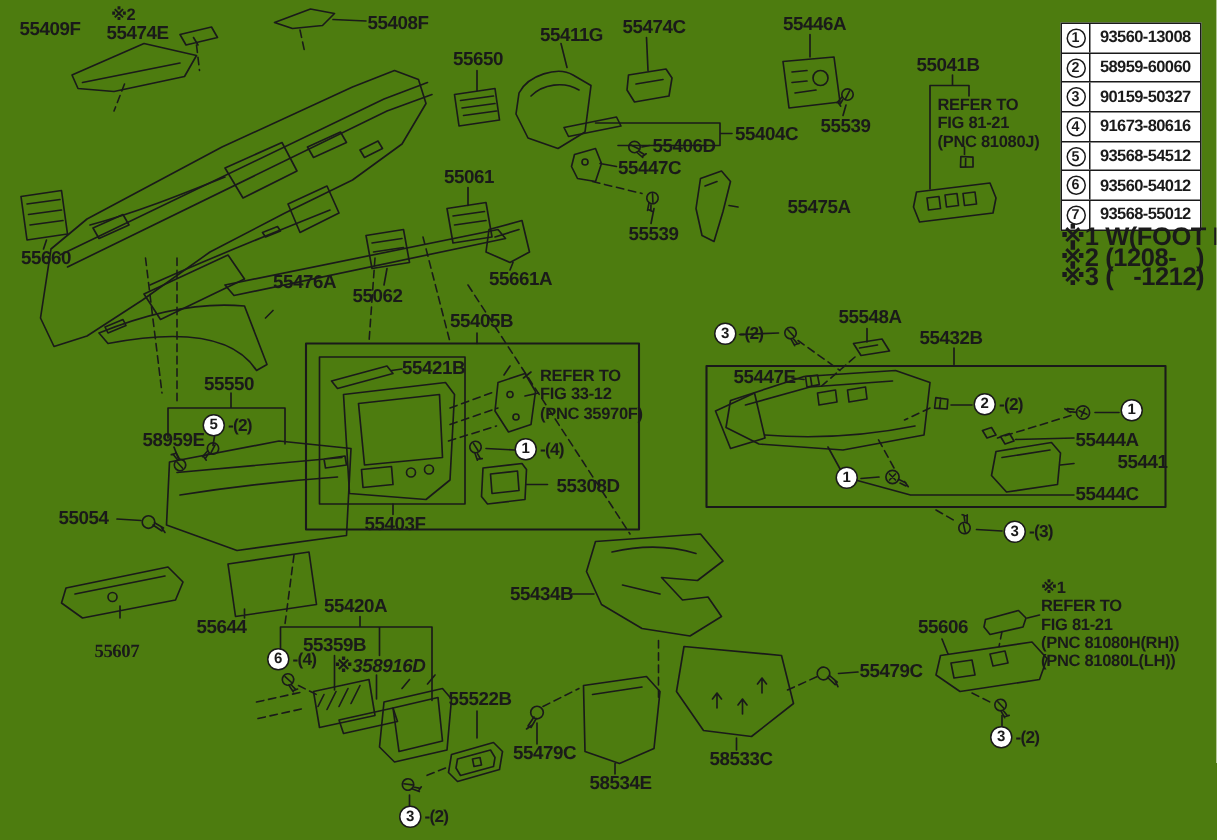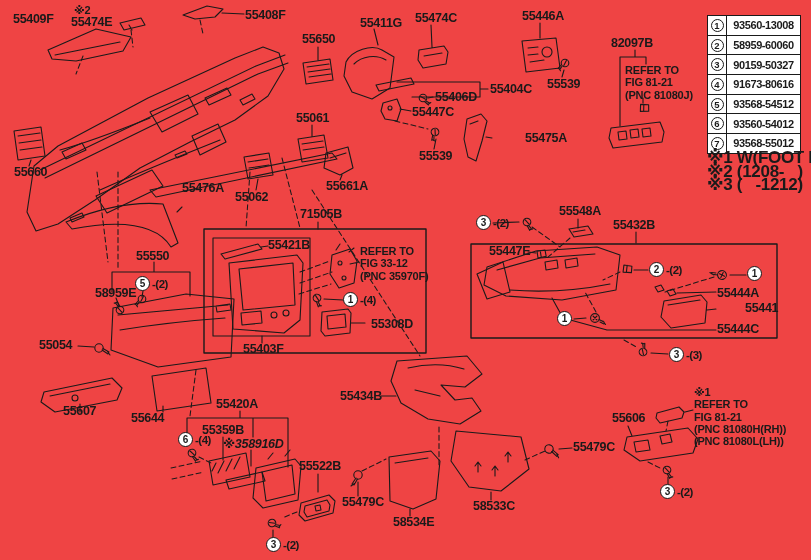--- a/index.html
+++ b/index.html
@@ -1,16 +1,16 @@
 <!DOCTYPE html>
 <html><head>
 <meta charset="utf-8">
 <style>
   html,body{margin:0;padding:0;background:#fff;}
-  .canvas{position:relative;width:811px;height:560px;background:#ef4444;overflow:hidden;
+  .canvas{position:relative;width:811px;height:560px;background:#4d7c0f;overflow:hidden;
           font-family:"Liberation Sans","DejaVu Sans",sans-serif;color:#1a1a1a;}
   svg.art{position:absolute;left:0;top:0;}
   .ln{fill:none;stroke:#1a1a1a;stroke-width:1.1;stroke-linejoin:round;stroke-linecap:round;}
   .ln2{fill:none;stroke:#1a1a1a;stroke-width:1.4;stroke-linejoin:round;}
   .dsh{fill:none;stroke:#1a1a1a;stroke-width:1.05;stroke-dasharray:5 3.2;stroke-linecap:round;}
   .plabel{position:absolute;font-size:12.5px;font-weight:bold;letter-spacing:-0.3px;white-space:nowrap;line-height:1.05;}
   .plabel.small{font-size:11px;}
   .refblock{position:absolute;font-size:11px;font-weight:bold;line-height:12.3px;white-space:pre-line;letter-spacing:-0.2px;}
   .callout{position:absolute;display:flex;align-items:center;gap:2px;}
   .ccirc{width:15px;height:15px;border:1.4px solid #1a1a1a;border-radius:50%;
@@ -191,37 +191,37 @@
 
 <div id="labels-layer">
       <div class="plabel" style="left: 13px; top: 13px;">55409F</div>
       <div class="plabel small" style="left: 74px; top: 5px;">※2</div>
       <div class="plabel" style="left: 71px; top: 16px;">55474E</div>
       <div class="plabel" style="left: 245px; top: 9px;">55408F</div>
       <div class="plabel" style="left: 302px; top: 33px;">55650</div>
       <div class="plabel" style="left: 360px; top: 17px;">55411G</div>
       <div class="plabel" style="left: 415px; top: 12px;">55474C</div>
       <div class="plabel" style="left: 522px; top: 10px;">55446A</div>
-      <div class="plabel" style="left: 611px; top: 37px;">82097B</div>
+      <div class="plabel" style="left: 611px; top: 37px;">55041B</div>
       <div class="plabel" style="left: 547px; top: 78px;">55539</div>
       <div class="plabel" style="left: 490px; top: 83px;">55404C</div>
       <div class="plabel" style="left: 435px; top: 91px;">55406D</div>
       <div class="plabel" style="left: 412px; top: 106px;">55447C</div>
       <div class="plabel" style="left: 419px; top: 150px;">55539</div>
       <div class="plabel" style="left: 493px; top: 132px; padding-left: 32px;">55475A</div>
       <div class="plabel" style="left: 296px; top: 112px;">55061</div>
       <div class="plabel" style="left: 14px; top: 166px;">55660</div>
       <div class="plabel" style="left: 235px; top: 191px;">55062</div>
       <div class="plabel" style="left: 326px; top: 180px;">55661A</div>
       <div class="plabel" style="left: 182px; top: 182px;">55476A</div>
-      <div class="plabel" style="left: 300px; top: 208px;">71505B</div>
+      <div class="plabel" style="left: 300px; top: 208px;">55405B</div>
       <div class="plabel" style="left: 136px; top: 250px;">55550</div>
       <div class="plabel" style="left: 95px; top: 287px;">58959E</div>
       <div class="plabel" style="left: 39px; top: 339px;">55054</div>
-      <div class="plabel" style="left: 63px; top: 405px;">55607</div>
+      <div class="plabel" style="left: 63px; top: 428px; font-family: Liberation Serif, serif;">55607</div>
       <div class="plabel" style="left: 131px; top: 412px;">55644</div>
       <div class="plabel" style="left: 268px; top: 239px;">55421B</div>
       <div class="plabel" style="left: 243px; top: 343px;">55403F</div>
       <div class="plabel" style="left: 346px; top: 318px; margin-left: 25px;">55308D</div>
       <div class="plabel" style="left: 559px; top: 205px;">55548A</div>
       <div class="plabel" style="left: 613px; top: 219px; text-align: right;">55432B</div>
       <div class="plabel" style="left: 489px; top: 245px;">55447E</div>
       <div class="plabel" style="left: 717px; top: 287px;">55444A</div>
       <div class="plabel" style="left: 717px; top: 302px; padding-left: 28px;">55441</div>
       <div class="plabel" style="left: 717px; top: 323px;">55444C</div>

